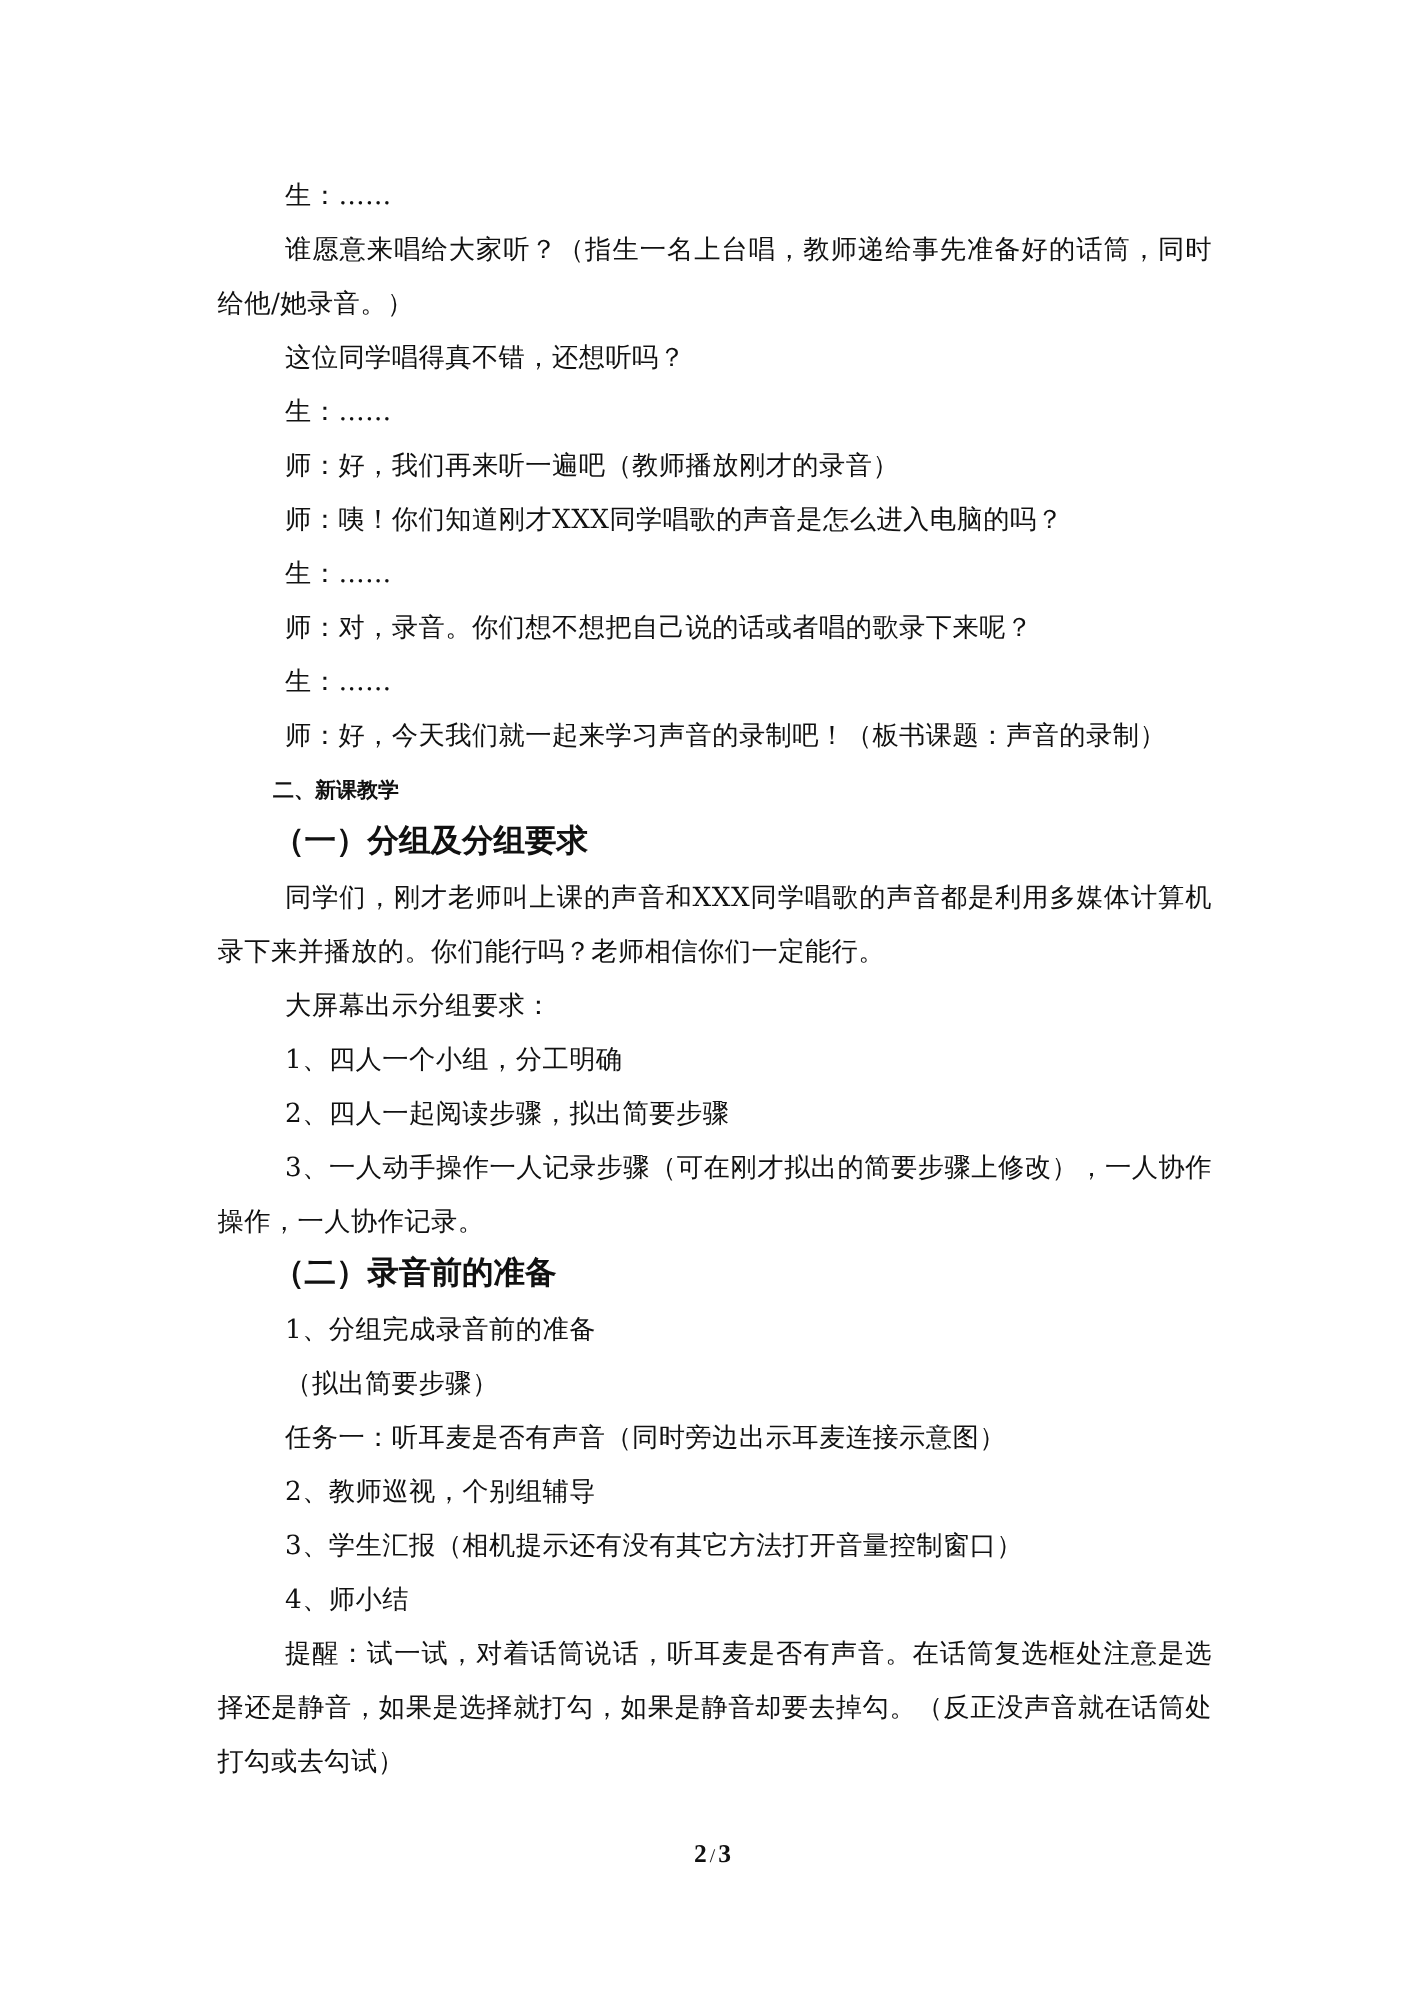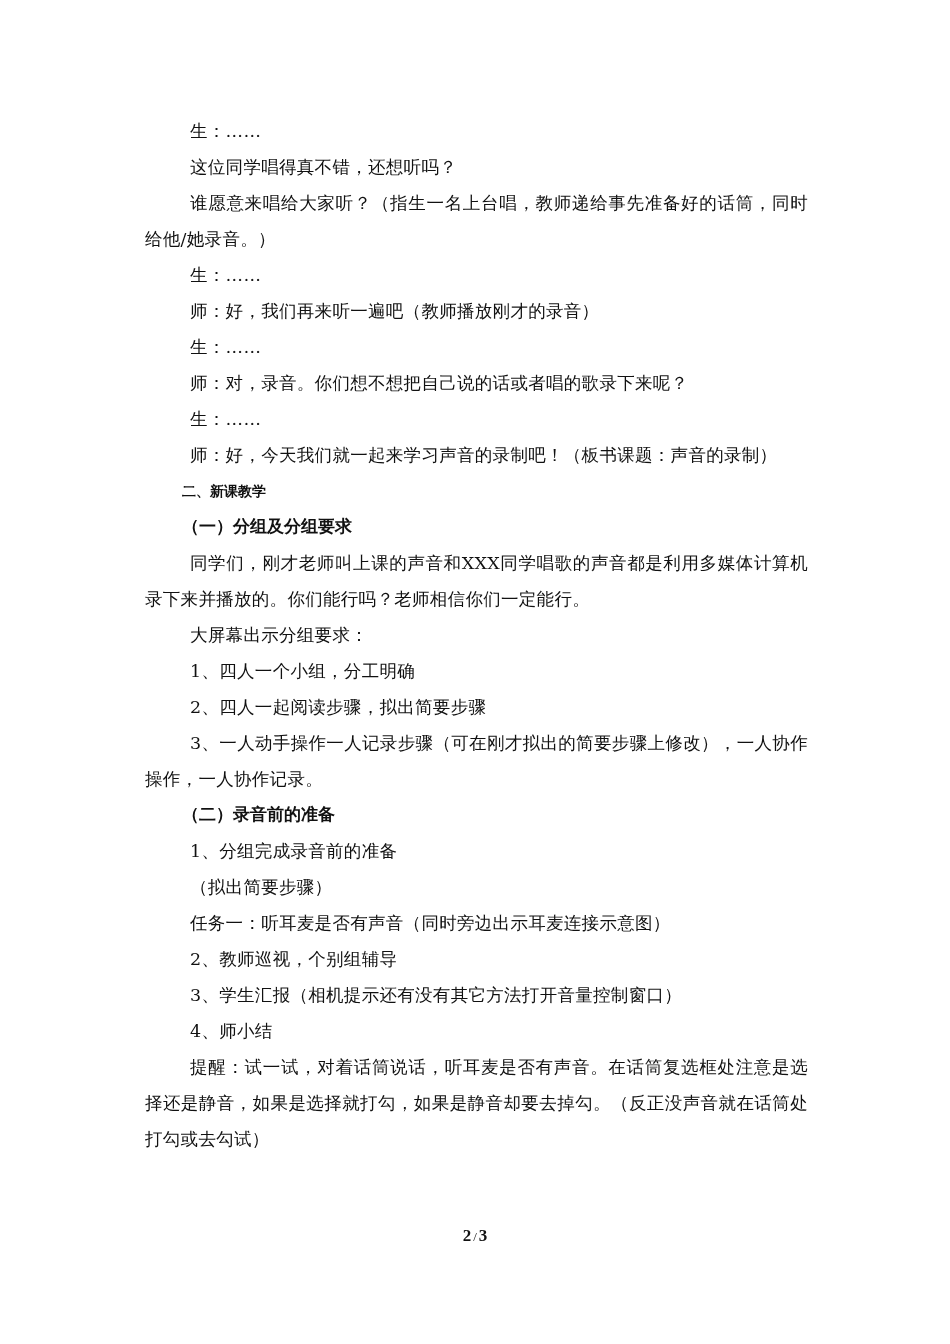--- a/index.html
+++ b/index.html
@@ -32,23 +32,23 @@
     }
     .h1 {
       font-family: "DejaVu Sans", "Liberation Sans", sans-serif;
       font-weight: bold;
       font-size: 14px;
       line-height: 36px;
       margin: 0;
       padding-left: 37px;
     }
     .h2 {
-      font-family: Liberation Serif, serif;
+      font-family: Liberation Mono, monospace;
       font-weight: bold;
-      font-size: 17px;
+      font-size: 21px;
       line-height: 36px;
       margin: 0;
       padding-left: 37px;
     }
     .footer {
       position: absolute;
       left: 0;
       width: 950px;
       top: 1226px;
       text-align: center;
@@ -60,24 +60,25 @@
       font-weight: normal;
       font-size: 13px;
       margin: 0 2px;
     }
   </style>
 </head>
 <body>
 
 <div class="page">
   <p class="p">生：……</p>
+  <p class="p">谁愿意来唱给大家听？（指生一名上台唱，教师递给事先准备好的话筒，同时给他/她录音。）</p>
   <p class="p">这位同学唱得真不错，还想听吗？</p>
-  <p class="p">谁愿意来唱给大家听？（指生一名上台唱，教师递给事先准备好的话筒，同时给他/她录音。）</p>
   <p class="p">生：……</p>
   <p class="p">师：好，我们再来听一遍吧（教师播放刚才的录音）</p>
+  <p class="p">师：咦！你们知道刚才XXX同学唱歌的声音是怎么进入电脑的吗？</p>
   <p class="p">生：……</p>
   <p class="p">师：对，录音。你们想不想把自己说的话或者唱的歌录下来呢？</p>
   <p class="p">生：……</p>
   <p class="p">师：好，今天我们就一起来学习声音的录制吧！（板书课题：声音的录制）</p>
   <p class="h1">二、新课教学</p>
   <p class="h2">（一）分组及分组要求</p>
   <p class="p">同学们，刚才老师叫上课的声音和XXX同学唱歌的声音都是利用多媒体计算机录下来并播放的。你们能行吗？老师相信你们一定能行。</p>
   <p class="p">大屏幕出示分组要求：</p>
   <p class="p">1、四人一个小组，分工明确</p>
   <p class="p">2、四人一起阅读步骤，拟出简要步骤</p>

